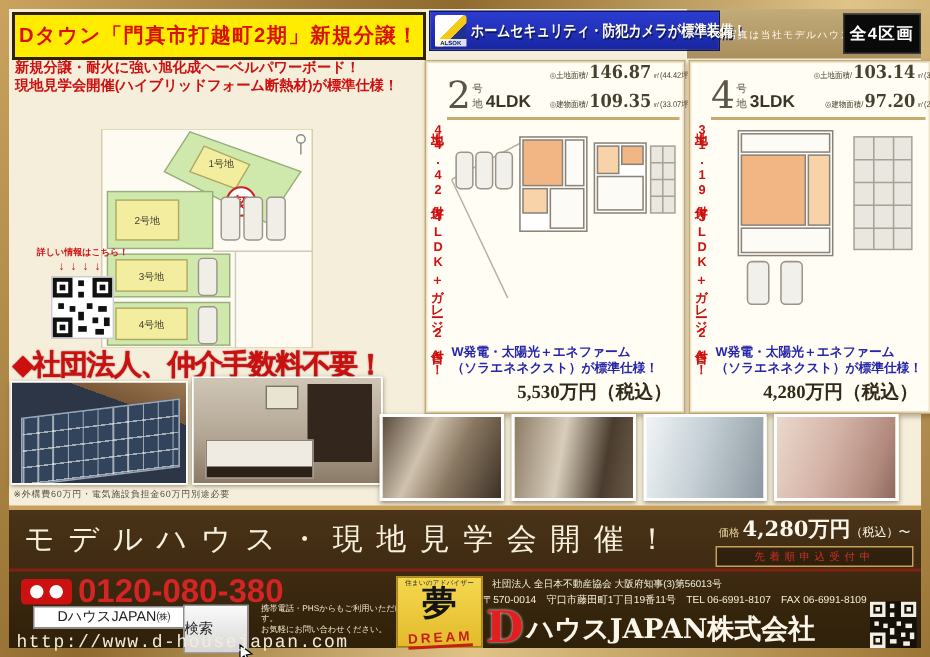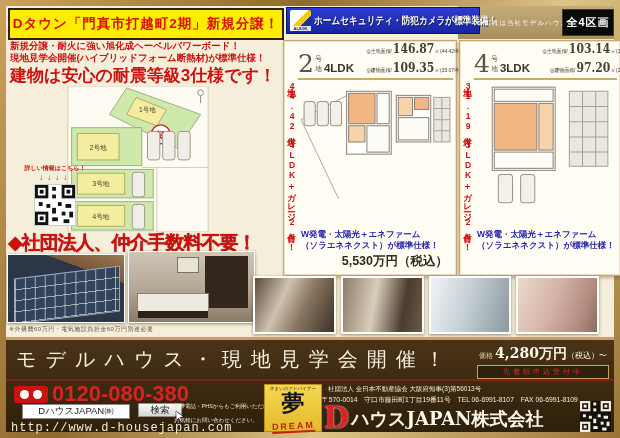--- a/index.html
+++ b/index.html
@@ -67,21 +67,21 @@
   .area-row{line-height:13px;}
   .a-label,.a-tsubo{font-size:5.5px;}
   .a-val{font-size:12px;font-family:"DejaVu Serif","Liberation Serif",serif;font-weight:bold;margin:0 1px;}
   .vert-note{position:absolute;left:2px;top:40px;height:190px;writing-mode:vertical-rl;text-orientation:upright;
     color:#cc1111;font-weight:bold;font-size:8.5px;letter-spacing:0;}
   .plan{position:absolute;}
   .plan2{left:14px;top:44px;width:154px;height:118px;}
   .plan4{left:16px;top:42px;width:140px;height:124px;}
   .equip{position:absolute;left:17px;bottom:25px;color:#2626aa;font-weight:bold;font-size:8.5px;line-height:10.5px;white-space:nowrap;}
   .price{position:absolute;right:8px;bottom:5px;font-size:12.5px;font-weight:bold;color:#332a1a;
-    font-family:Liberation Sans, sans-serif;}
+    font-family:Liberation Serif, serif;}
 
   
   .photo-strip{position:absolute;left:247px;top:270px;width:346px;height:58px;display:flex;gap:5px;}
   .strip-photo{flex:1;border:2px solid #fff;box-shadow:0 1px 3px rgba(60,40,10,.5);}
   .p-dining{background:linear-gradient(115deg,#5a4a3c 0%,#cfc2ae 35%,#8a7862 60%,#3c3026 100%);}
   .p-living{background:linear-gradient(100deg,#8c7c66 0%,#d8cdbb 40%,#4a3c2e 75%,#6a5a48 100%);}
   .p-bath{background:linear-gradient(105deg,#f0f4f6 0%,#c6d0d6 45%,#8c98a0 100%);}
   .p-bed{background:linear-gradient(110deg,#ead9cc 0%,#d4b2a6 45%,#b28a7e 80%,#8a6a5e 100%);}
 
   
@@ -95,23 +95,23 @@
   .pb-main{font-size:14px;color:#fdf8ec;font-family:"DejaVu Serif","Liberation Serif",serif;font-weight:bold;}
   .pb-tail{font-size:8px;color:#fdf8ec;}
   .price-sub{margin-top:2px;border:1px solid #c9a05a;color:#d03020;font-size:7px;letter-spacing:3px;
     padding:1px 0;background:rgba(0,0,0,.25);}
   .fd-icon{position:absolute;left:8px;top:46px;width:34px;height:17px;background:#cc1111;border-radius:3px;
     display:flex;align-items:center;justify-content:center;gap:4px;}
   .fd-dot{width:9px;height:9px;background:#fff;border-radius:50%;}
   .phone{position:absolute;left:46px;top:41px;font-size:22px;font-weight:bold;color:#d42424;white-space:nowrap;}
   .search-field{position:absolute;left:16px;top:64px;width:108px;height:15px;background:#fff;border:1px solid #8a8a8a;
     font-size:9.5px;color:#222;display:flex;align-items:center;justify-content:center;box-sizing:border-box;}
-  .search-btn{position:absolute;left:116px;top:63px;width:44px;height:14px;cursor:pointer;
+  .search-btn{position:absolute;left:116px;top:63px;width:44px;height:33px;cursor:pointer;
     background:linear-gradient(#fafafa,#d6d6d6);border:1px solid #909090;font-size:9.5px;color:#222;
-    display:flex;align-items:center;justify-content:center;box-sizing:border-box;margin-left:16px;}
+    display:flex;align-items:center;box-sizing:border-box;}
   .cursor{position:absolute;right:-5px;bottom:-6px;width:12px;height:12px;}
   .contact-note{position:absolute;left:168px;top:63px;width:104px;font-size:5.5px;color:#f2e8cc;line-height:7px;}
   .url{position:absolute;left:5px;top:81px;font-size:12px;letter-spacing:1px;color:#f4ecd8;
     font-family:"Liberation Mono","DejaVu Sans Mono",monospace;}
   .dream{position:absolute;left:258px;top:44px;width:58px;height:48px;text-align:center;
     background:linear-gradient(#f4d84e,#e4ba2c);border:1px solid #b89020;box-sizing:border-box;}
   .dream-tag{font-size:4.5px;color:#2a2a2a;margin-top:1px;}
   .dream-kanji{font-family:"DejaVu Serif","Liberation Serif",serif;font-size:23px;line-height:24px;color:#141414;font-weight:bold;}
   .dream-en{display:inline-block;font-size:9px;color:#c32014;font-weight:bold;letter-spacing:2px;
     border-bottom:2px solid #c32014;transform:rotate(-3deg);}
@@ -140,21 +140,20 @@
     </span>
     <span class="blue-text">ホームセキュリティ・防犯カメラが標準装備！</span>
   </div>
   <div class="model-note">※写真は当社モデルハウスです</div>
   <div class="lots-badge">全4区画</div>
 
   <div class="features">
     <div>新規分譲・耐火に強い旭化成ヘーベルパワーボード！</div>
     <div>現地見学会開催(ハイブリッドフォーム断熱材)が標準仕様！</div>
   </div>
-  <div class="headline">建物は安心の耐震等級3仕様です！</div>
 
   <svg class="sitemap" viewBox="0 0 148 154">
     <rect x="0" y="0" width="148" height="154" fill="#fdfbf2" stroke="#d8cba8"></rect>
     <path d="M78,86 H148 M94,86 V154" stroke="#d0cabc" fill="none"></path>
     <g>
       <polygon points="62,2 140,30 116,66 44,30" fill="#cfe9ad" stroke="#97ad7c"></polygon>
       <polygon points="72,12 104,25 94,42 62,30" fill="#f3eda0" stroke="#b0a860"></polygon>
       <text x="84" y="27" font-size="7" fill="#44402e" text-anchor="middle">1号地</text>
       <circle cx="98" cy="51" r="10" fill="#fff" stroke="#cc2222" stroke-width="1.5"></circle>
       <text x="98" y="55.5" font-size="11" font-weight="bold" fill="#cc2222" text-anchor="middle">契</text>
@@ -299,20 +298,21 @@
       </g>
       <g stroke="#a8a296">
         <rect x="92" y="8" width="38" height="74" fill="#e9e7df"></rect>
         <path d="M92,23 h38 M92,38 h38 M92,53 h38 M92,68 h38 M105,8 v74 M118,8 v74" fill="none"></path>
       </g>
     </svg>
     <div class="equip">
       <div>W発電・太陽光＋エネファーム</div>
       <div>（ソラエネネクスト）が標準仕様！</div>
     </div>
+    <div class="price">4,280万円（税込）</div>
   </div>
 
   <div class="photo-strip">
     <div class="strip-photo p-dining"></div>
     <div class="strip-photo p-living"></div>
     <div class="strip-photo p-bath"></div>
     <div class="strip-photo p-bed"></div>
   </div>
 
   <div class="bottom">

